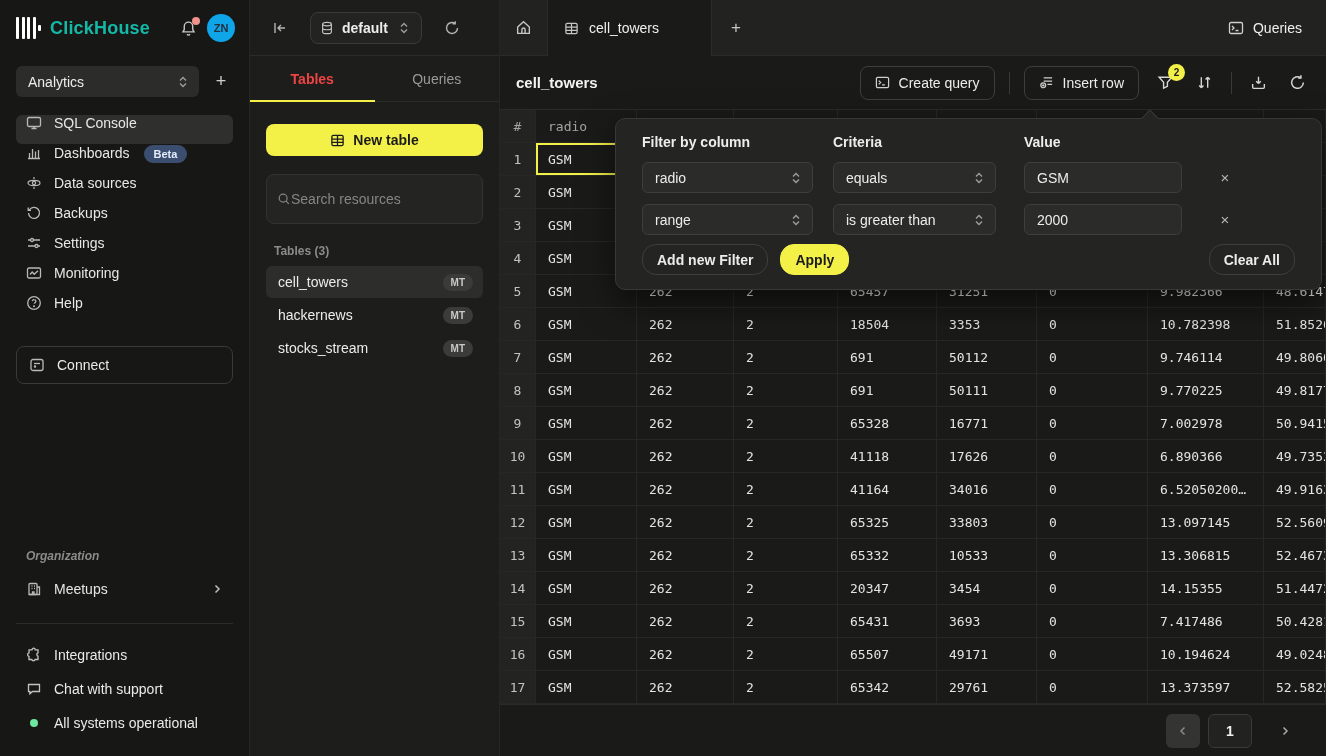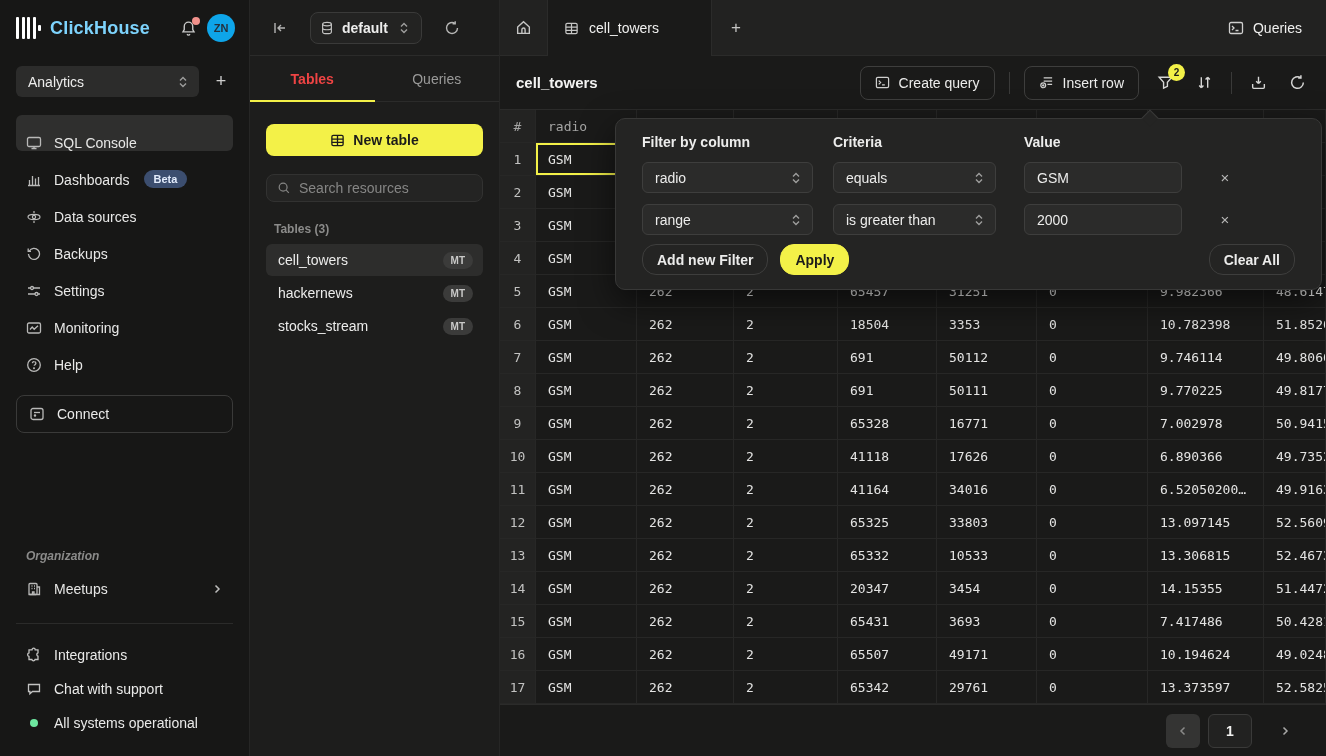--- a/index.html
+++ b/index.html
@@ -4,34 +4,34 @@
 <style>
   * { margin:0; padding:0; box-sizing:border-box; }
   html,body { background:#000; }
   body { font-family:"Liberation Sans", sans-serif; color:#e6e6e5; }
   .app { position:relative; width:1326px; height:756px; background:#1a1a19; overflow:hidden; }
   svg { display:block; }
 
   
   .sidebar { position:absolute; left:0; top:0; width:250px; height:756px; background:#171716; border-right:1px solid #262625; display:flex; flex-direction:column; }
   .logo-row { display:flex; align-items:center; height:56px; padding:0 14px 0 16px; }
-  .brand { font-size:18px; font-weight:bold; color:#7dd3fc; margin-left:9px; letter-spacing:.2px; }
+  .brand { font-size:18px; font-weight:bold; color:#14b8a6; margin-left:9px; letter-spacing:.2px; }
   .logo-bars { display:flex; align-items:center; gap:2.5px; height:22px; }
   .logo-bars i { width:3px; height:22px; background:#fff; border-radius:1px; }
   .logo-bars i.short { height:6px; align-self:center; }
   .topicons { margin-left:auto; display:flex; align-items:center; gap:10px; }
   .bell { position:relative; color:#c9c9c8; }
   .bell .dot { position:absolute; top:-3px; right:-3px; width:8px; height:8px; border-radius:50%; background:#f2928c; }
   .avatar { width:28px; height:28px; border-radius:50%; background:#0ea5e9; color:#24303d; font-size:11px; font-weight:bold; display:flex; align-items:center; justify-content:center; }
   .org-select-row { display:flex; align-items:center; gap:10px; padding:10px 16px 4px 16px; }
   .org-select { flex:1; height:31px; background:#2c2c2b; border-radius:6px; display:flex; align-items:center; padding:0 10px 0 12px; font-size:14px; color:#ededec; cursor:pointer; }
   .org-select .updown { margin-left:auto; color:#9e9e9d; }
   .plus-btn { color:#cfcfce; font-size:18px; width:24px; text-align:center; cursor:pointer; }
   .nav { padding:14px 16px 0 16px; display:flex; flex-direction:column; gap:1px; }
-  .nav-item { display:flex; align-items:flex-end; gap:12px; height:36px; padding:0 10px; border-radius:6px; font-size:14px; color:#e8e8e7; cursor:pointer; }
+  .nav-item { display:flex; align-items:flex-start; gap:12px; height:29px; padding:0 10px; border-radius:6px; font-size:14px; color:#e8e8e7; cursor:pointer; }
   .nav-item .ico { color:#b9b9b8; width:16px; }
   .nav-item.active { background:#2f2f2e; }
   .badge-beta { margin-left:2px; background:#3c4e6f; color:#e3ecfc; font-size:11px; font-weight:bold; padding:3px 10px; border-radius:999px; }
   .connect-btn { margin:22px 16px 0 16px; height:38px; border:1px solid #3a3a39; border-radius:8px; display:flex; align-items:center; gap:12px; padding:0 12px; font-size:14px; color:#eaeae9; cursor:pointer; }
   .connect-btn .ico { color:#b9b9b8; }
   .sidebar-spacer { flex:1; }
   .org-section { padding:0 16px; }
   .org-label { font-size:12px; font-weight:bold; color:#8b8b8a; padding:0 10px 10px 10px;font-style:italic; }
   .meetups { display:flex; align-items:center; gap:12px; height:32px; padding:0 10px; font-size:14px; border-radius:6px; cursor:pointer; }
   .meetups .chev { margin-left:auto; color:#bdbdbc; }
@@ -46,21 +46,21 @@
   .exp-topbar { height:56px; border-bottom:1px solid #2b2b2a; display:flex; align-items:center; padding:0 18px 0 22px; gap:22px; }
   .icon-btn { color:#b5b5b4; cursor:pointer; background:none; border:none; }
   .db-select { height:32px; min-width:112px; background:#232322; border:1px solid #3a3a39; border-radius:8px; display:flex; align-items:center; gap:8px; padding:0 9px; font-size:14px; font-weight:bold; color:#ededec; cursor:pointer; }
   .db-select .updown { color:#9e9e9d; margin-left:2px; }
   .exp-tabs { height:46px; border-bottom:1px solid #2b2b2a; display:flex; }
   .exp-tab { flex:1; display:flex; align-items:center; justify-content:center; font-size:14px; cursor:pointer; position:relative; color:#9a9a99; }
   .exp-tab.active { color:#ef4444; font-weight:bold; }
   .exp-tab.active::after { content:""; position:absolute; left:0; right:0; bottom:-1px; height:2px; background:#f3f148; }
   .exp-body { padding:22px 16px 0 16px; }
   .new-table-btn { width:100%; height:32px; background:#f3f148; border:none; border-radius:8px; display:flex; align-items:center; justify-content:center; gap:8px; font-size:14px; font-weight:bold; color:#1b1b1a; cursor:pointer; font-family:inherit; }
-  .search-box { margin-top:18px; height:28px; background:#242423; border:1px solid #323231; border-radius:8px; display:flex; align-items:center; gap:8px; padding:0 10px; color:#868685; }
+  .search-box { margin-top:18px; height:50px; background:#242423; border:1px solid #323231; border-radius:8px; display:flex; align-items:center; padding:0 10px; color:#868685; }
   .search-box input { background:transparent; border:none; outline:none; color:#d8d8d7; font-size:14px; width:100%; font-family:inherit; }
   .search-box input::placeholder { color:#868685; }
   .list-label { margin:20px 0 8px 0; padding:0 8px; font-size:12px; font-weight:bold; color:#8b8b8a; }
   .table-item { display:flex; align-items:center; height:32px; padding:0 10px 0 12px; border-radius:6px; font-size:14px; color:#ececeb; cursor:pointer; margin-bottom:1px; }
   .table-item.active { background:#2d2d2c; }
   .badge-mt { margin-left:auto; background:#3b3b3a; color:#c9c9c8; font-size:10px; font-weight:bold; padding:3px 8px; border-radius:999px; }
 
   
   .main { position:absolute; left:500px; top:0; width:826px; height:756px; display:flex; flex-direction:column; }
   .tabstrip { height:56px; background:#222221; border-bottom:1px solid #2b2b2a; display:flex; align-items:stretch; }

